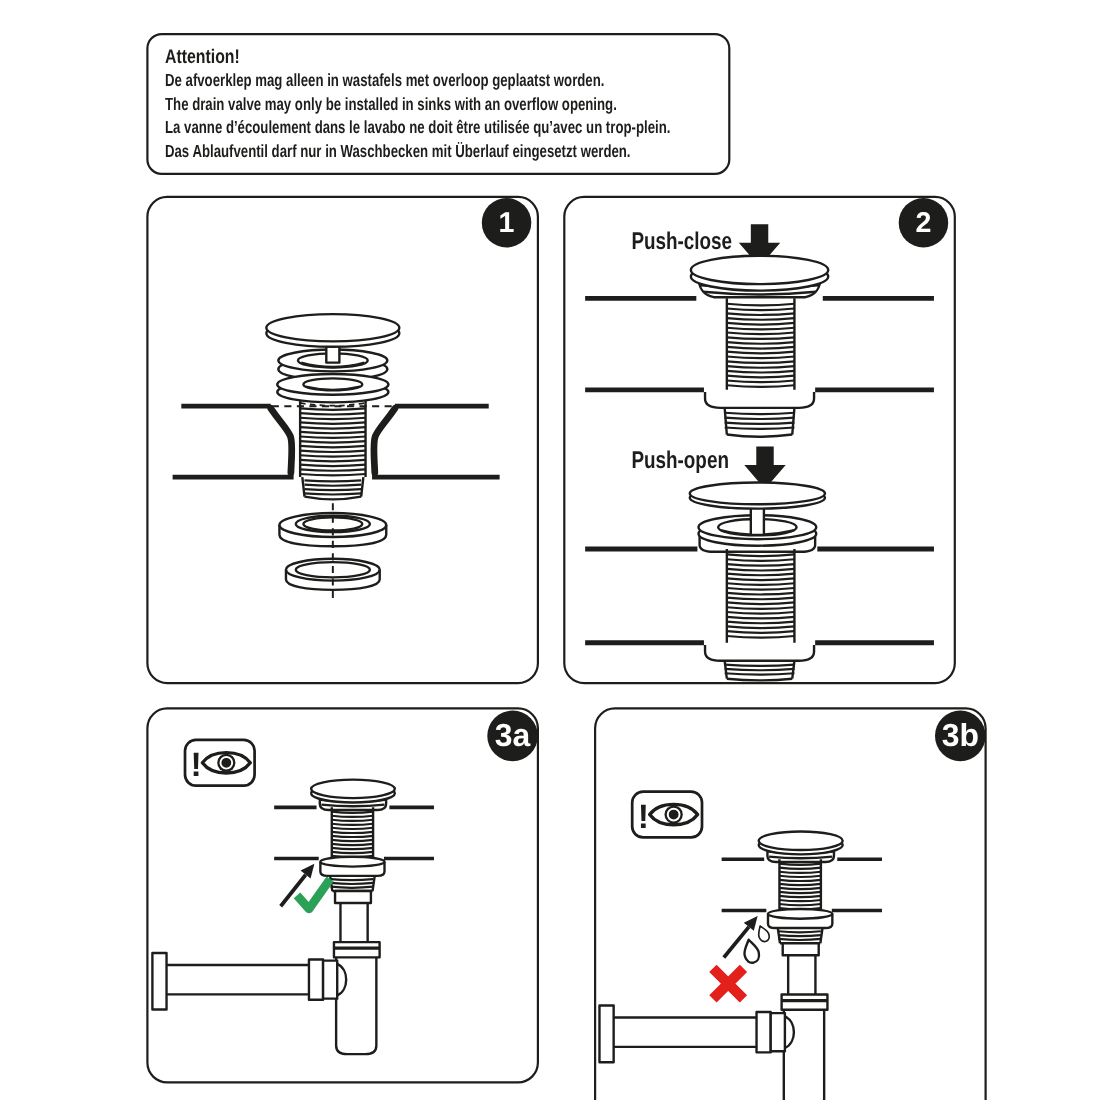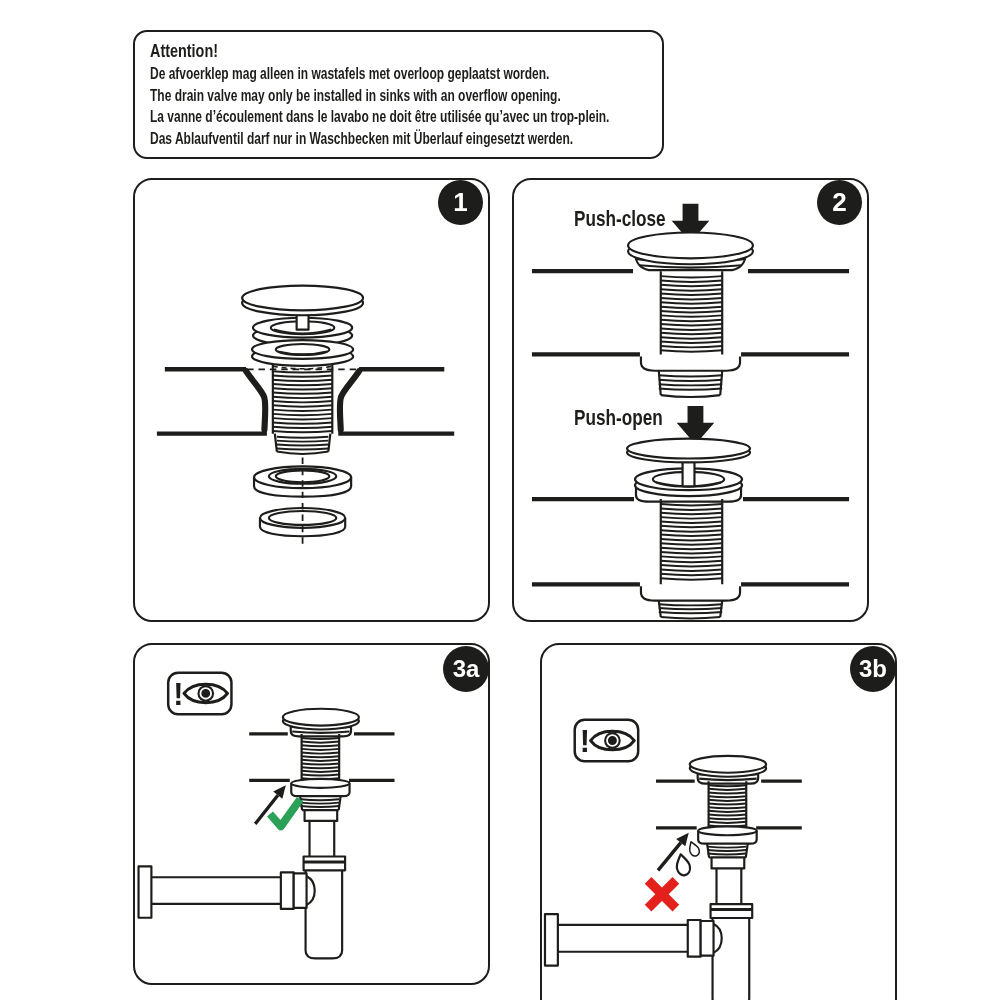--- a/index.html
+++ b/index.html
@@ -18,21 +18,21 @@
   .panel{position:absolute;border:2.7px solid #1d1d1b;border-radius:19px;box-sizing:border-box;background:#fff;}
   #p1{left:133px;top:178px;width:357px;height:444px;}
   #p2{left:512px;top:178px;width:357px;height:444px;}
   #p3a{left:133px;top:643px;width:357px;height:342px;}
   #p3b{left:540px;top:643px;width:357px;height:437px;}
   .panel > svg{position:absolute;left:0;top:0;width:100%;height:100%;}
 
   .badge{position:absolute;background:#1d1d1b;color:#fff;border-radius:50%;
     display:flex;align-items:center;justify-content:center;font-weight:bold;z-index:3;}
   .badge.b1{width:45px;height:45px;top:0px;right:5px;font-size:26px;}
-  .badge.b3{width:46px;height:46px;top:1px;right:-1px;font-size:24px;}
+  .badge.b3{width:46px;height:46px;top:1px;right:-1px;font-size:29px;}
 
   .push-label{position:absolute;font-weight:bold;font-size:22px;white-space:nowrap;
     transform:scaleX(.78);transform-origin:0 50%;z-index:2;}
   #lbl-close{left:60px;top:26px;}
   #lbl-open{left:60px;top:225px;}
 
   
   .art path,.art rect,.art ellipse,.art circle,.art line{fill:none;stroke:#1d1d1b;stroke-width:2.2;stroke-linejoin:round;stroke-linecap:butt;}
   .art .fw{fill:#fff;}
   .art .fk{fill:#1d1d1b;stroke:none;}

